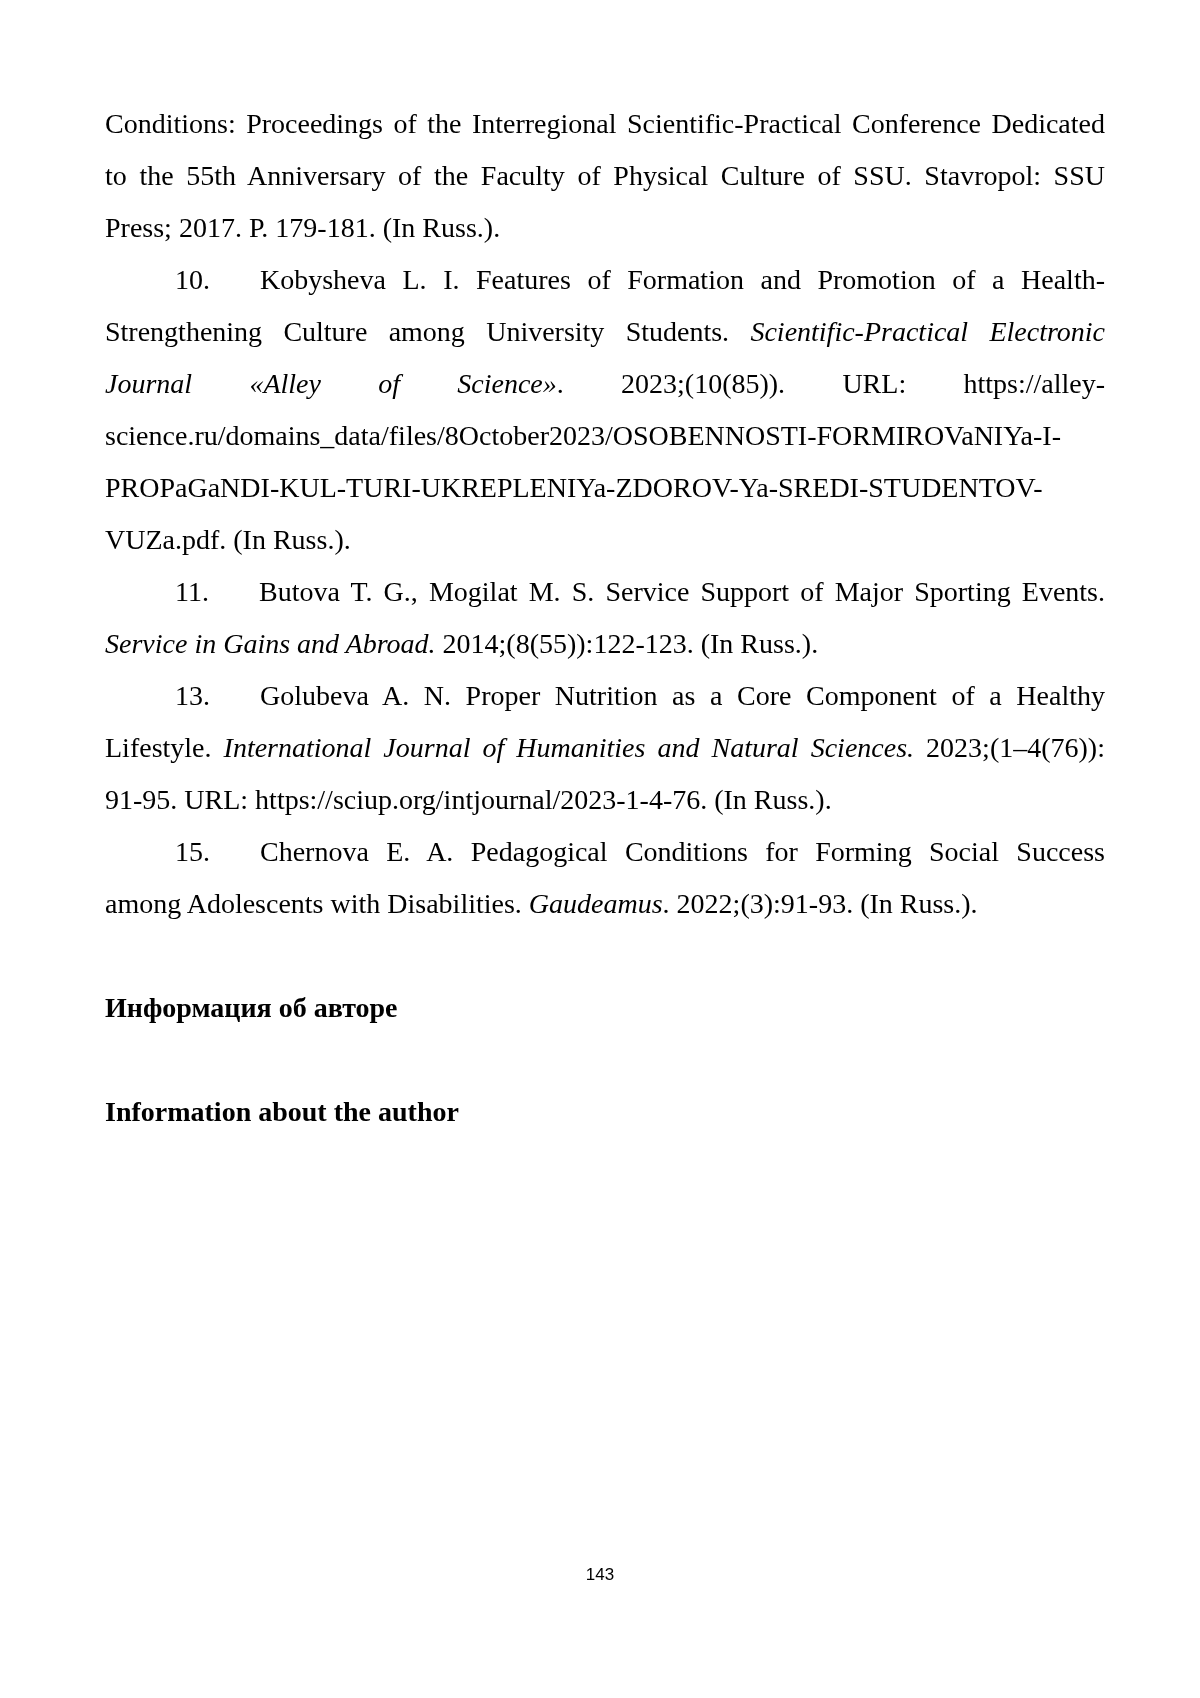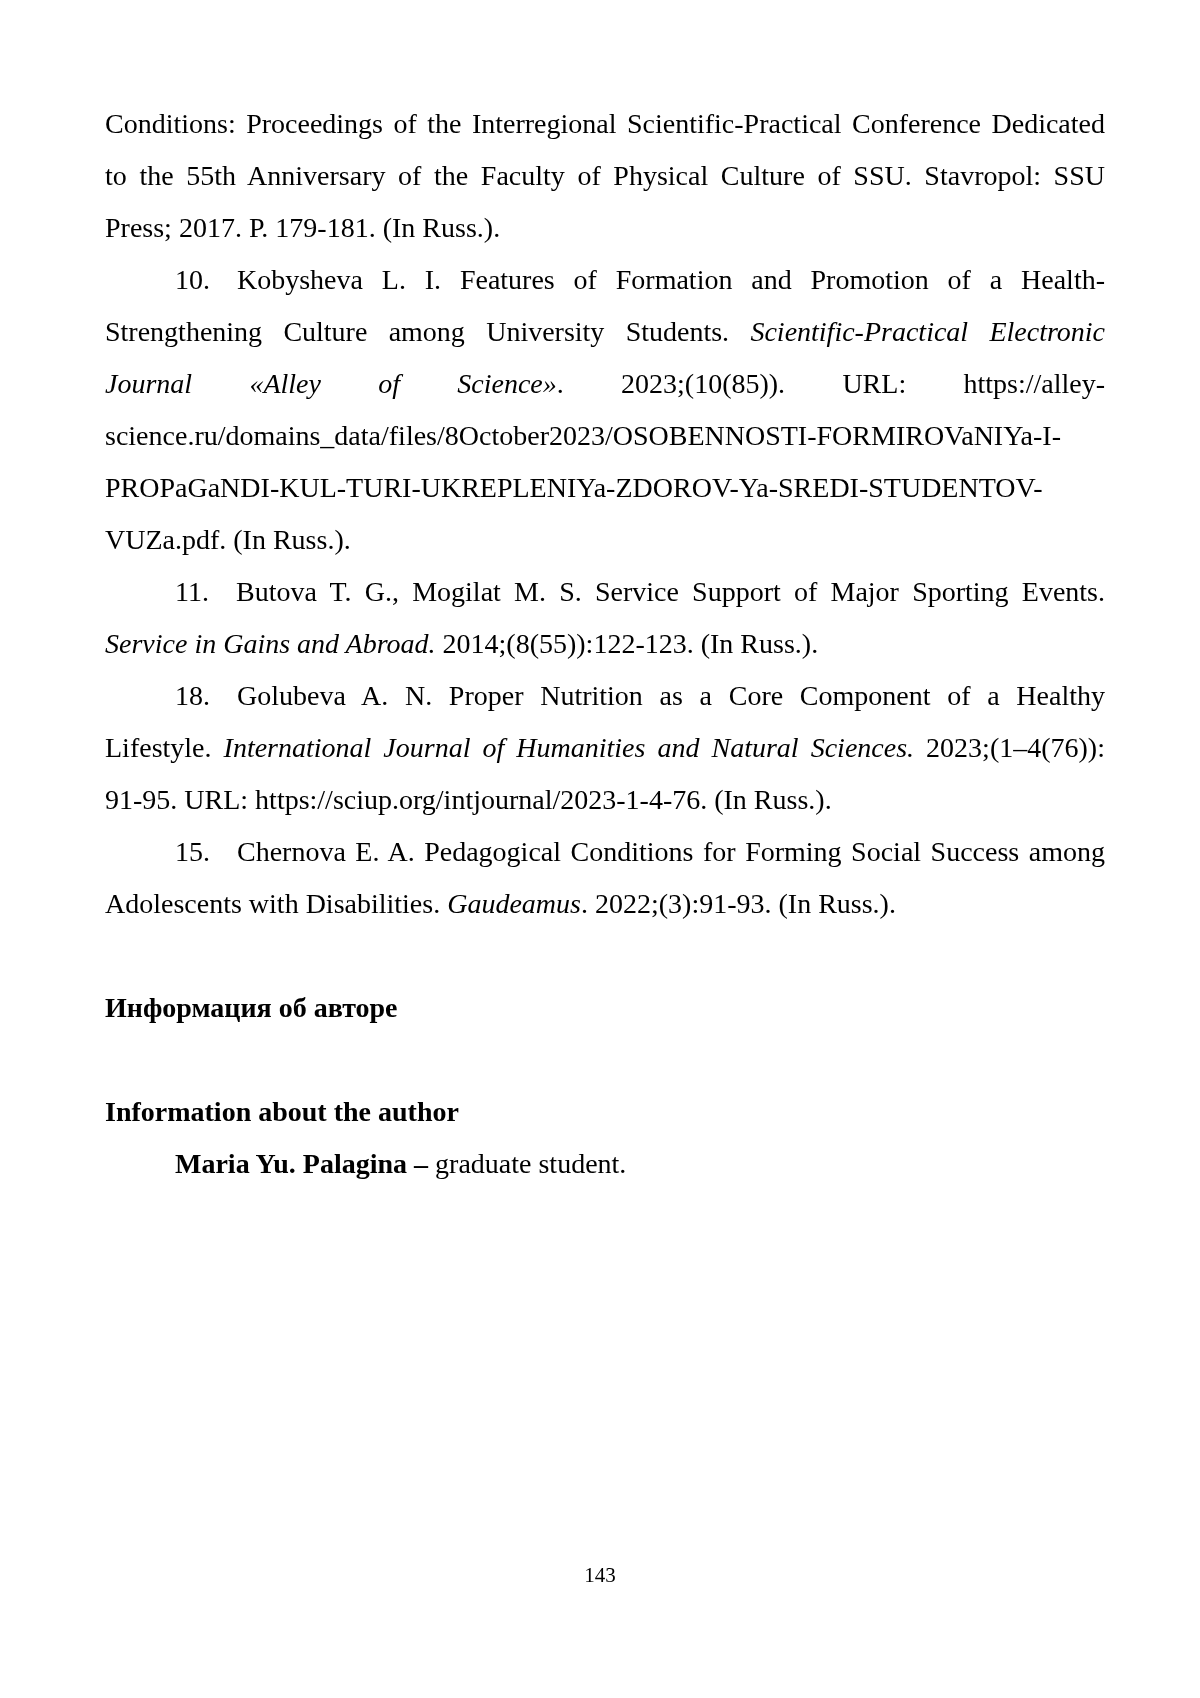--- a/index.html
+++ b/index.html
@@ -23,43 +23,42 @@
     font-size: 28px;
     line-height: 52px;
     text-align: justify;
     overflow-wrap: break-word;
   }
   .para.center { text-align: left; }
   .para.indent { text-indent: 70px; }
   .para.spacer { height: 52px; }
   .it { font-style: italic; }
   .bd { font-weight: bold; }
-  .ref-num { margin-right: 27px; }
+  .ref-num { margin-right: 50px; }
   .page-number {
     position: absolute;
     top: 1562px;
     left: 0;
     width: 100%;
     text-align: center;
-    font-family: Liberation Serif, serif;
-    font-size: 21px;
+    font-family: Liberation Sans, sans-serif;
+    font-size: 17px;
     line-height: 26px;
   }
 </style>
 </head>
 <body>
 
 <div class="page">
   <div>
       <p class="para"><span>Conditions: Proceedings of the Interregional Scientific-Practical Conference Dedicated to the 55th Anniversary of the Faculty of Physical Culture of SSU. Stavropol: SSU Press; 2017. P. 179-181. (In Russ.).</span></p>
       <p class="para indent"><span class="ref-num">10.</span><span>Kobysheva L. I. Features of Formation and Promotion of a Health-Strengthening Culture among University Students. </span><span class="it">Scientific-Practical Electronic Journal «Alley of Science»</span><span>. 2023;(10(85)). URL: https://alley-science.ru/domains_data/files/8October2023/OSOBENNOSTI-FORMIROVaNIYa-I-PROPaGaNDI-KUL-TURI-UKREPLENIYa-ZDOROV-Ya-SREDI-STUDENTOV-VUZa.pdf. (In Russ.).</span></p>
       <p class="para indent"><span class="ref-num">11.</span><span>Butova T. G., Mogilat M. S. Service Support of Major Sporting Events. </span><span class="it">Service in Gains and Abroad.</span><span> 2014;(8(55)):122-123. (In Russ.).</span></p>
-      <p class="para indent"><span class="ref-num">18.</span><span>Golubeva A. N. Proper Nutrition as a Core Component of a Healthy Lifestyle. </span><span class="it">International Journal of Humanities and Natural Sciences.</span><span> 2023;(1–4(76)): 91-95. URL: https://sciup.org/intjournal/2023-1-4-76. (In Russ.).</span></p>
+      <p class="para indent"><span class="ref-num">13.</span><span>Golubeva A. N. Proper Nutrition as a Core Component of a Healthy Lifestyle. </span><span class="it">International Journal of Humanities and Natural Sciences.</span><span> 2023;(1–4(76)): 91-95. URL: https://sciup.org/intjournal/2023-1-4-76. (In Russ.).</span></p>
       <p class="para indent"><span class="ref-num">15.</span><span>Chernova E. A. Pedagogical Conditions for Forming Social Success among Adolescents with Disabilities. </span><span class="it">Gaudeamus</span><span>. 2022;(3):91-93. (In Russ.).</span></p>
       <p class="para spacer">&nbsp;</p>
       <p class="para center"><span class="bd">Информация об авторе</span></p>
       <p class="para spacer">&nbsp;</p>
       <p class="para center"><span class="bd">Information about the author</span></p>
-      <p class="para indent"><span class="bd">Maria Yu. Palagina –</span><span> graduate student.</span></p>
     </div>
 </div>
 
 <div class="page-number">143</div>
 
 </body></html>

